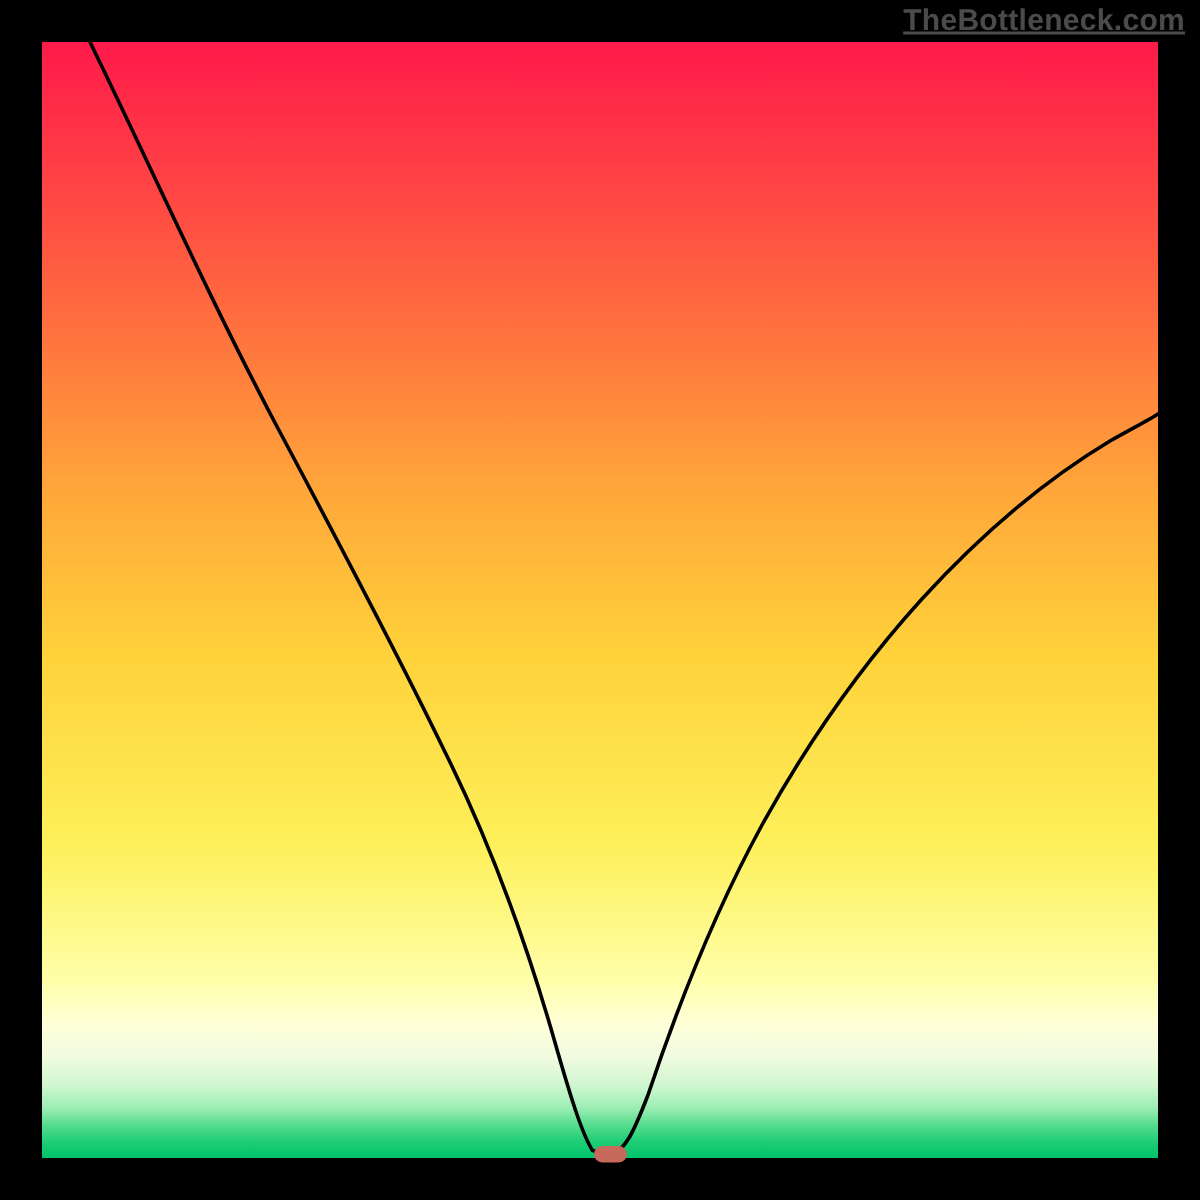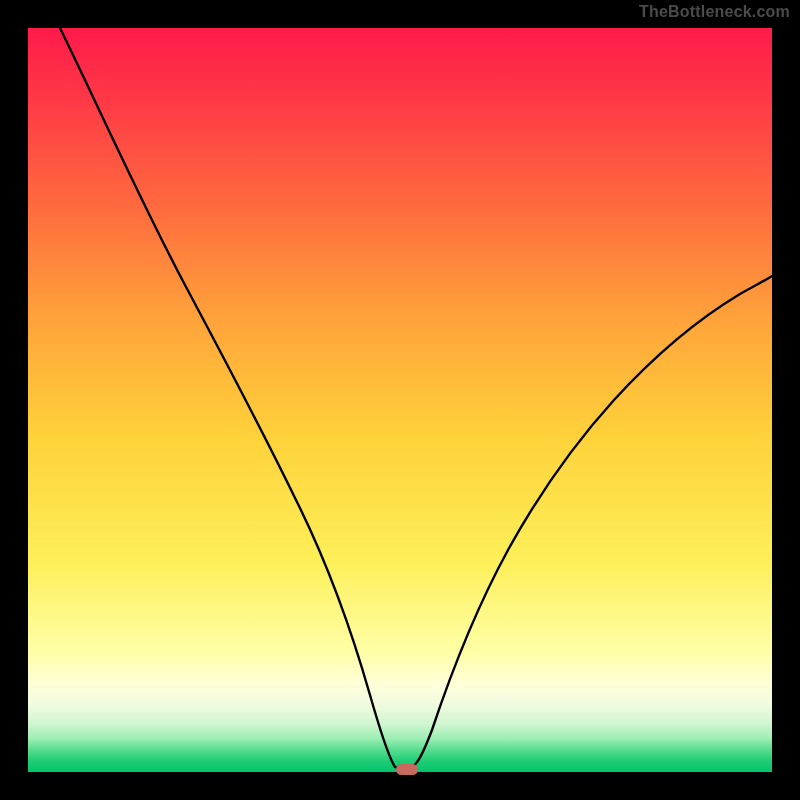--- a/index.html
+++ b/index.html
@@ -14,24 +14,25 @@
   .stage {
     position: relative;
     width: 800px;
     height: 800px;
   }
   .watermark {
     position: absolute;
     top: 3px;
     right: 10px;
     color: #4b4b4b;
-    font-size: 16px;
+    font-size: 20px;
     font-weight: 600;
     letter-spacing: 0.2px;
     z-index: 5;
+    text-decoration: underline;
   }
   svg {
     position: absolute;
     left: 0;
     top: 0;
   }
 </style>
 </head>
 <body>
 

